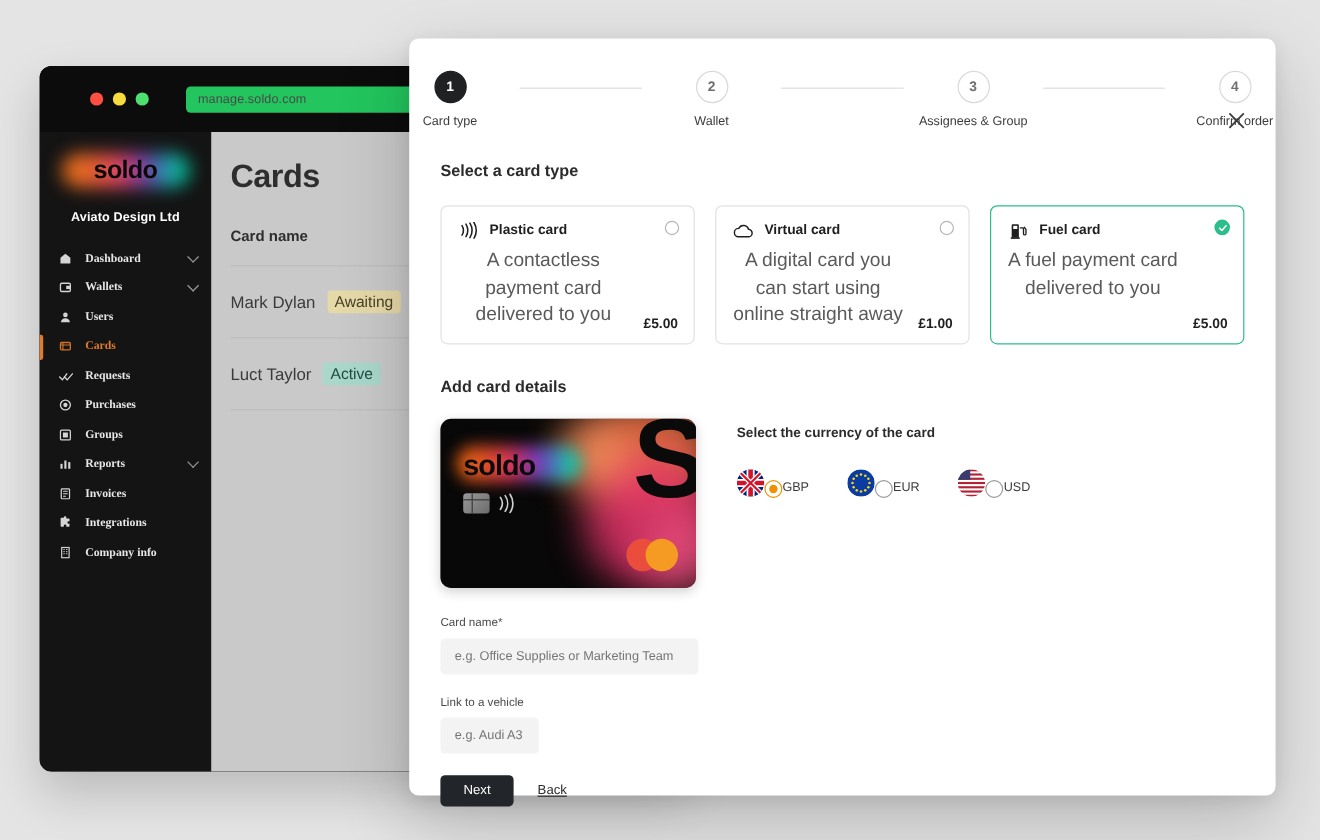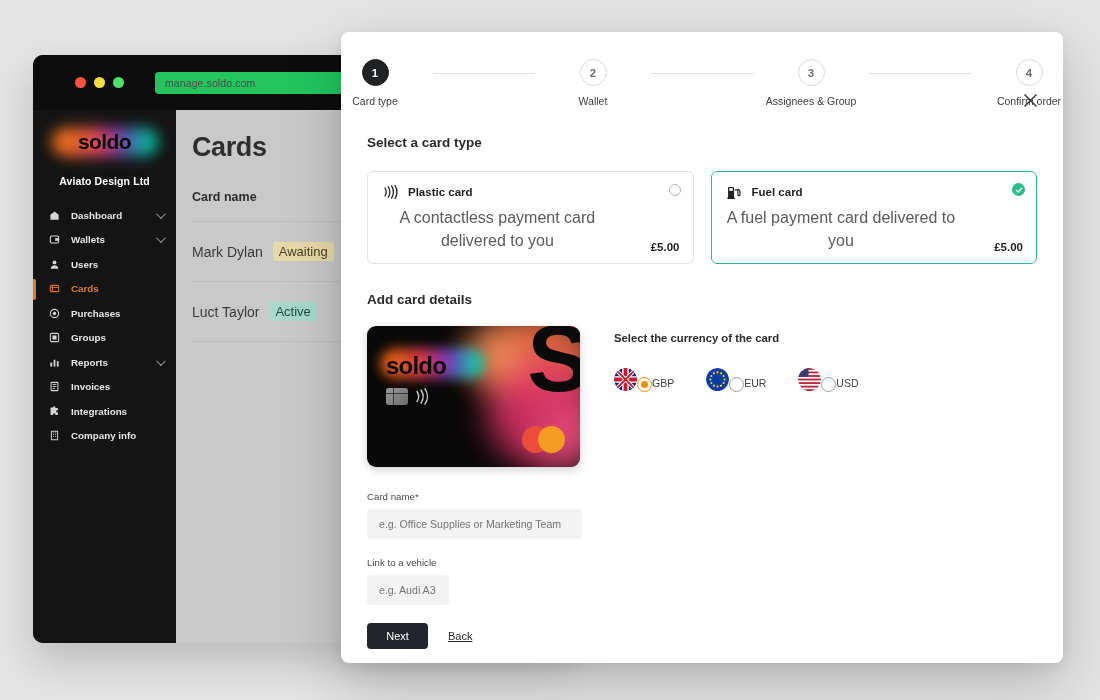--- a/index.html
+++ b/index.html
@@ -88,20 +88,21 @@
   }
   .nav-item {
     display: flex; align-items: center;
     height: 24.5px;
     padding-left: 14px;
     color: #e6e6e6;
     font-size: 9.8px;
     font-weight: 700;
     position: relative;
     cursor: pointer;
+    font-family: Liberation Serif, serif;
   }
   .nav-item .ico {
     width: 15px; height: 12px;
     margin-right: 9px;
     display: flex; align-items: center; justify-content: center;
     opacity: .92;
   }
   .nav-item .ico svg { display: block; }
   .nav-item .chev {
     position: absolute; right: 13px;
@@ -420,20 +421,29 @@
             <span>Users</span>
           </div>
           <div class="nav-item active">
             <span class="ico">
               <svg width="11" height="11" viewBox="0 0 16 16">
                 <rect x="2" y="3.5" width="12" height="9" rx="1.4" fill="none" stroke="currentColor" stroke-width="1.6"></rect>
                 <path d="M2 6.5h12M5 3.5v9" stroke="currentColor" stroke-width="1.4"></path>
               </svg>
             </span>
             <span>Cards</span>
+          </div>
+          <div class="nav-item">
+            <span class="ico">
+              <svg width="12" height="11" viewBox="0 0 18 16">
+                <path d="M1 9l3.5 3.5L10 5" stroke="currentColor" stroke-width="1.6" fill="none" stroke-linecap="round"></path>
+                <path d="M7 9l3.5 3.5L17 5" stroke="currentColor" stroke-width="1.6" fill="none" stroke-linecap="round"></path>
+              </svg>
+            </span>
+            <span>Requests</span>
           </div>
           <div class="nav-item">
             <span class="ico">
               <svg width="11" height="11" viewBox="0 0 16 16">
                 <circle cx="8" cy="8" r="6" fill="none" stroke="currentColor" stroke-width="1.6"></circle>
                 <circle cx="8" cy="8" r="2.6" fill="currentColor"></circle>
               </svg>
             </span>
             <span>Purchases</span>
           </div>
@@ -544,20 +554,33 @@
               <path d="M2 3a7.5 7.5 0 0 1 0 8" stroke="#1f1f1f" stroke-width="1.3" fill="none" stroke-linecap="round"></path>
               <path d="M5.3 1.8a10 10 0 0 1 0 10.4" stroke="#1f1f1f" stroke-width="1.3" fill="none" stroke-linecap="round"></path>
               <path d="M8.6 .9a11.8 11.8 0 0 1 0 12.2" stroke="#1f1f1f" stroke-width="1.3" fill="none" stroke-linecap="round"></path>
               <path d="M11.9 .2a13.4 13.4 0 0 1 0 13.6" stroke="#1f1f1f" stroke-width="1.3" fill="none" stroke-linecap="round"></path>
             </svg>
           </span>
           <span class="opt-name">Plastic card</span>
         </div>
         <div class="opt-desc">A contactless payment card delivered to you</div>
         <span class="opt-price">£5.00</span>
+        <span class="radio-o"></span>
+      </div>
+      <div class="opt">
+        <div class="opt-head">
+          <span class="opt-icon">
+            <svg width="17" height="13" viewBox="0 0 18 13">
+              <path d="M4.6 11.6a3.7 3.7 0 0 1 .3-7.4A4.6 4.6 0 0 1 13.5 5a3.3 3.3 0 0 1-.2 6.6z" fill="none" stroke="#1f1f1f" stroke-width="1.3" stroke-linejoin="round"></path>
+            </svg>
+          </span>
+          <span class="opt-name">Virtual card</span>
+        </div>
+        <div class="opt-desc">A digital card you can start using online straight away</div>
+        <span class="opt-price">£1.00</span>
         <span class="radio-o"></span>
       </div>
       <div class="opt selected">
         <div class="opt-head">
           <span class="opt-icon">
             <svg width="15" height="15" viewBox="0 0 16 16">
               <path d="M2.2 14V3a1 1 0 0 1 1-1h4.4a1 1 0 0 1 1 1v11z" fill="#1f1f1f"></path>
               <rect x="3.6" y="3.4" width="3.6" height="2.8" fill="#fff"></rect>
               <path d="M9.9 5.2h1.9a.9.9 0 0 1 .9.9v4.3a1.1 1.1 0 0 0 2.2 0V6.6l-1.5-1.9" fill="none" stroke="#1f1f1f" stroke-width="1.2" stroke-linecap="round"></path>
               <rect x="1.4" y="13.6" width="8" height="1.4" fill="#1f1f1f"></rect>

